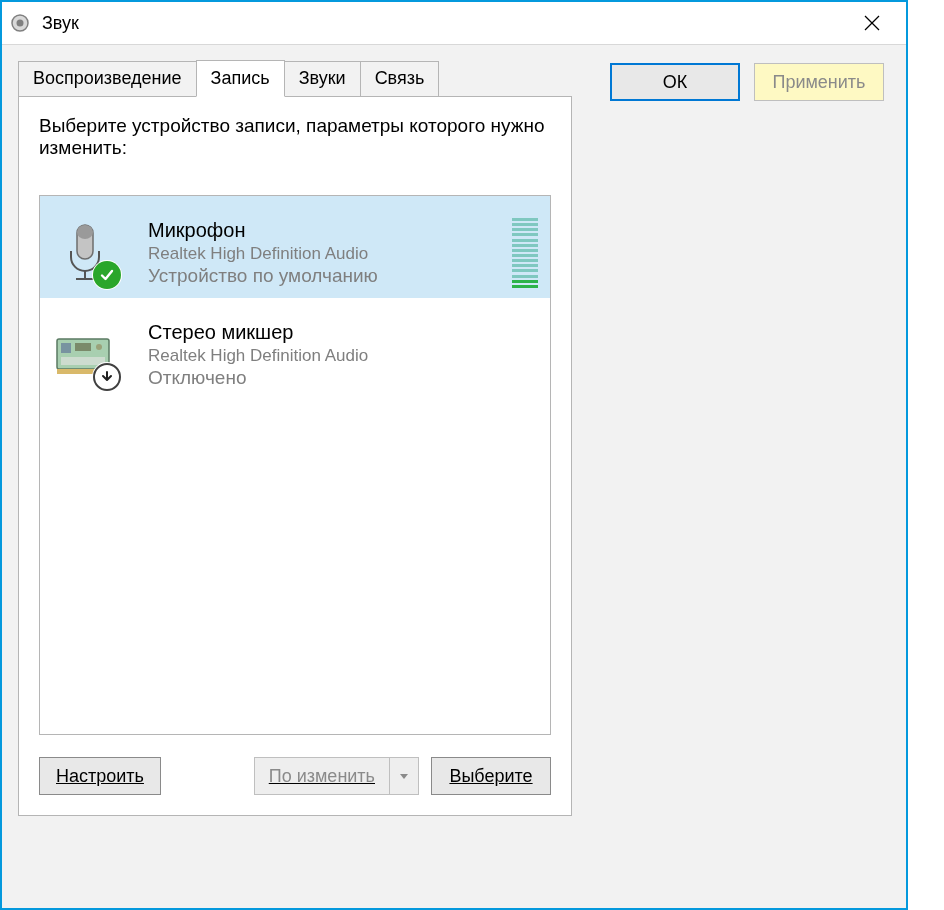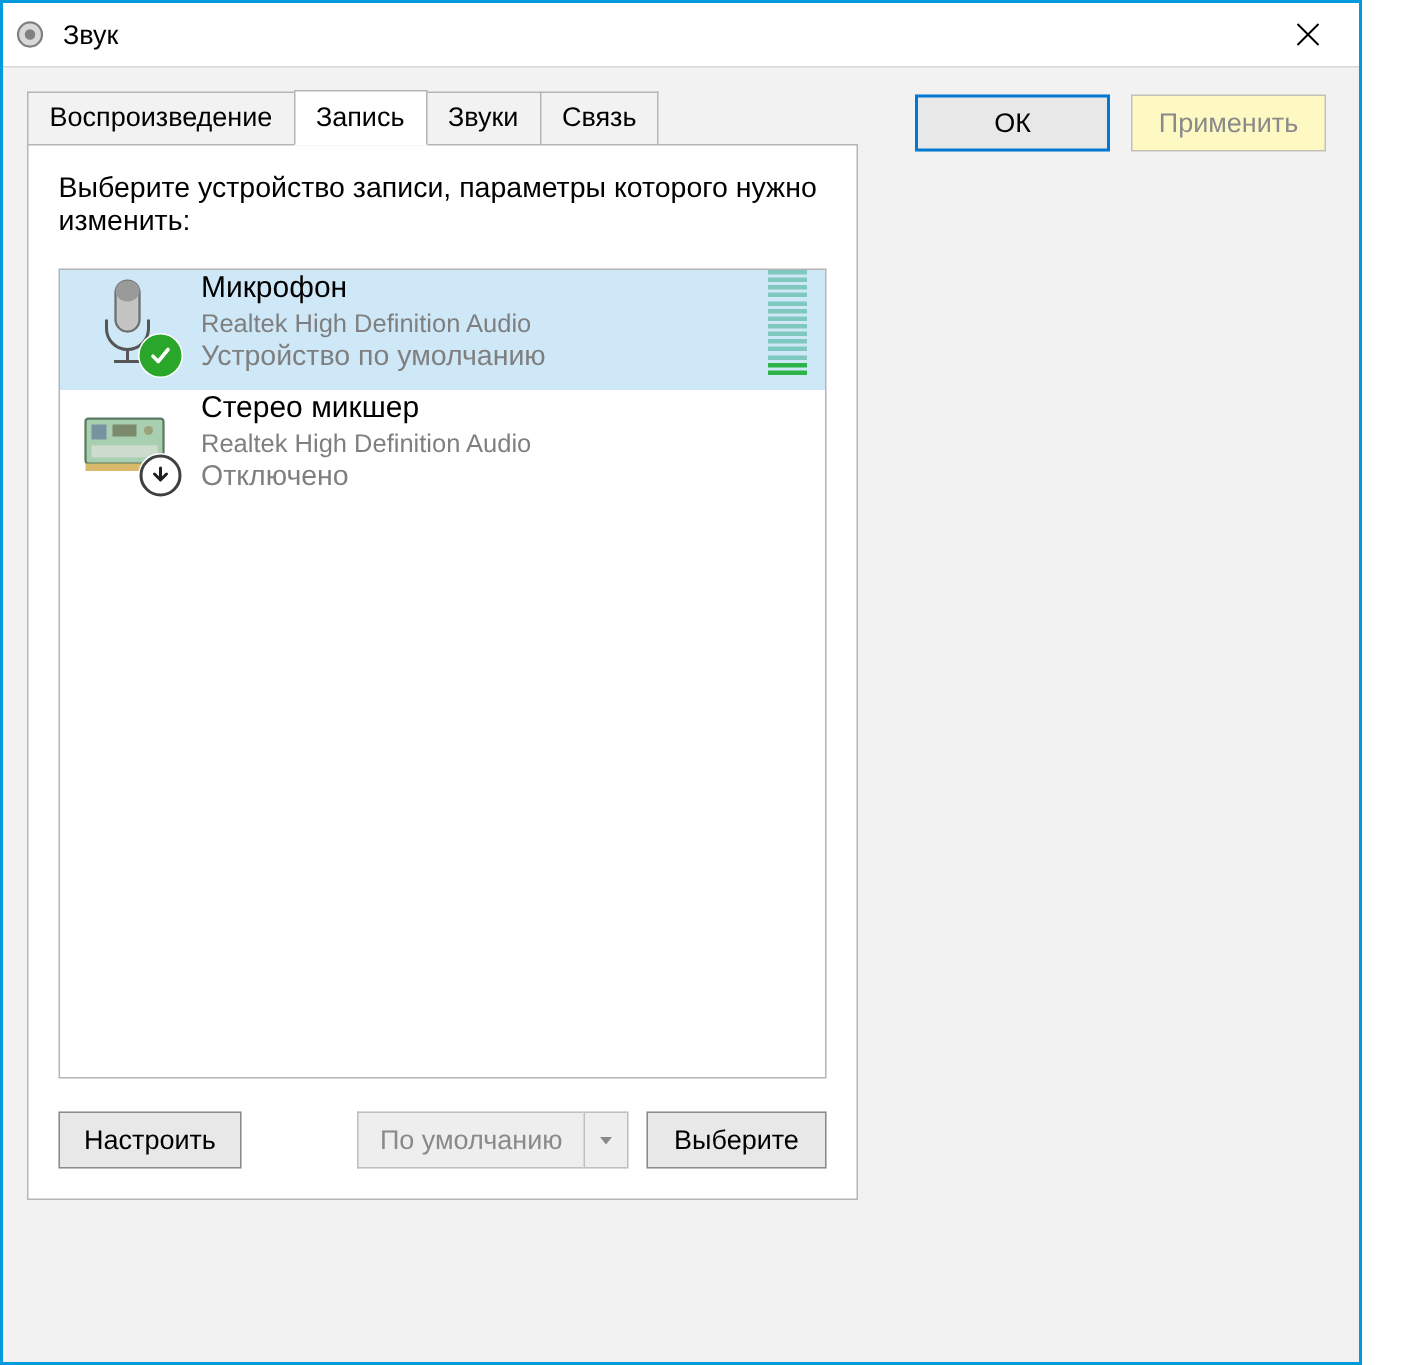--- a/index.html
+++ b/index.html
@@ -13,39 +13,39 @@
 .titlebar-close { width: 56px; height: 42px; display:flex; align-items:center; justify-content:center; font-size: 22px; color:#000; }
 
 .client { flex:1; background:#f2f2f2; border-top:1px solid #d8d8d8; display:flex; flex-direction:row; }
 
 .tab-area { margin: 14px 16px 0 16px; position: relative; }
 .tabs { display:flex; align-items:flex-end; position:relative; z-index:2; }
 .tab { padding: 6px 14px 7px 14px; font-size: 18px; color:#000; border:1px solid #b5b5b5; border-bottom:none; background:#f2f2f2; margin-right:-1px; position:relative; }
 .tab.active { background:#fff; border-bottom:1px solid #fff; z-index:3; top:1px; padding-top:7px; }
 .tab-panel { background:#fff; border:1px solid #b5b5b5; margin-top:0; padding: 18px 20px 20px 20px; display:flex; flex-direction:column; }
 
-.instruction { font-size: 19px; color:#000; margin-bottom: 20px; }
+.instruction { font-size: 19px; color:#000; margin-bottom: 36px; }
 
 .device-list { border:1px solid #b5b5b5; background:#fff; height: 540px; overflow:auto; }
-.device-item { display:flex; align-items:flex-start; padding:0 12px 10px 10px; gap:14px; }
+.device-item { display:flex; align-items:flex-start; padding:22px 12px 10px 10px; gap:28px; }
 .device-item.selected { background:#cfe8f7; }
 .device-icon { width:70px; height:70px; position:relative; flex:0 0 70px; display:flex; align-items:center; justify-content:center; }
 .device-text { flex:1; display:flex; flex-direction:column; }
 .device-name { font-size:20px; color:#000; line-height:1.25; }
 .device-sub1 { font-size:17px; color:#7f7f7f; line-height:1.25; font-weight:300; }
 .device-sub2 { font-size:19px; color:#7f7f7f; line-height:1.25; font-weight:300; }
 .level-meter { width:26px; height:70px; display:flex; flex-direction:column; justify-content:space-between; flex:0 0 26px; }
 .level-bar { height:3px; width:100%; background:#7fc8c0; }
 .level-bar.active { background:#2db34a; }
 
 .badge { position:absolute; bottom:-2px; right:-2px; width:30px; height:30px; border-radius:50%; background:#fff; display:flex; align-items:center; justify-content:center; }
 .badge-check { width:28px; height:28px; border-radius:50%; background:#2aa62a; display:flex; align-items:center; justify-content:center; }
 .badge-disabled { width:28px; height:28px; border-radius:50%; background:#fff; border:2px solid #404040; display:flex; align-items:center; justify-content:center; }
 
-.panel-buttons { display:flex; align-items:center; margin-top:22px; gap:12px; }
+.panel-buttons { display:flex; align-items:center; margin-top:22px; gap:12px;text-decoration:underline; }
 .panel-spacer { flex:1; }
 
 .btn { height:38px; min-width:120px; padding:0 16px; background:#e8e8e8; border:1px solid #8a8a8a; font-size:18px; color:#000; display:inline-flex; align-items:center; justify-content:center; cursor:default; }
 .btn:disabled { color:#8a8a8a; border-color:#bfbfbf; background:#fef9c3; }
 .btn-split { display:inline-flex; }
 .btn-split .btn { min-width: auto; }
 .btn-split .btn.main { padding:0 14px; border-right:none; color:#8a8a8a; border-color:#bfbfbf; background:#eeeeee; }
 .btn-split .btn.drop { width:30px; padding:0; border-color:#bfbfbf; background:#eeeeee; color:#8a8a8a; }
 
 .bottom-bar { padding: 18px 22px 22px 22px; display:flex; justify-content:flex-end; gap:14px; }
@@ -150,21 +150,21 @@
               <span class="device-sub2">Отключено</span>
             </div>
           </div>
 
         </div>
 
         <div class="panel-buttons">
           <button class="btn">Настроить</button>
           <span class="panel-spacer"></span>
           <span class="btn-split">
-            <button class="btn main" disabled="">По умолчанию</button>
+            <button class="btn main" disabled="">По изменить</button>
             <button class="btn drop" disabled="">
               <svg width="10" height="10" viewBox="0 0 10 10">
                   <polygon points="1,3 9,3 5,8" fill="currentColor"></polygon>
                 </svg>
             </button>
           </span>
           <button class="btn">Выберите</button>
         </div>
       </div>
     </div>

